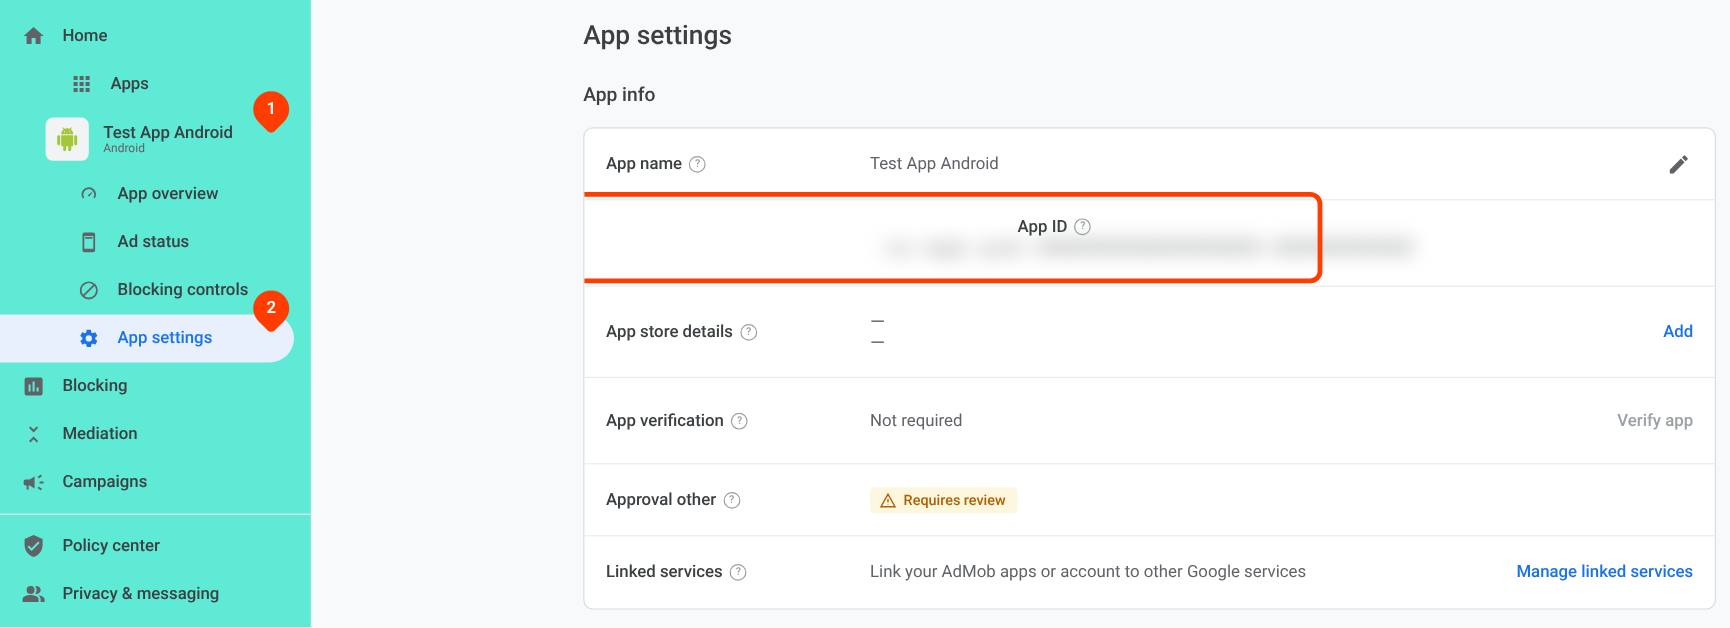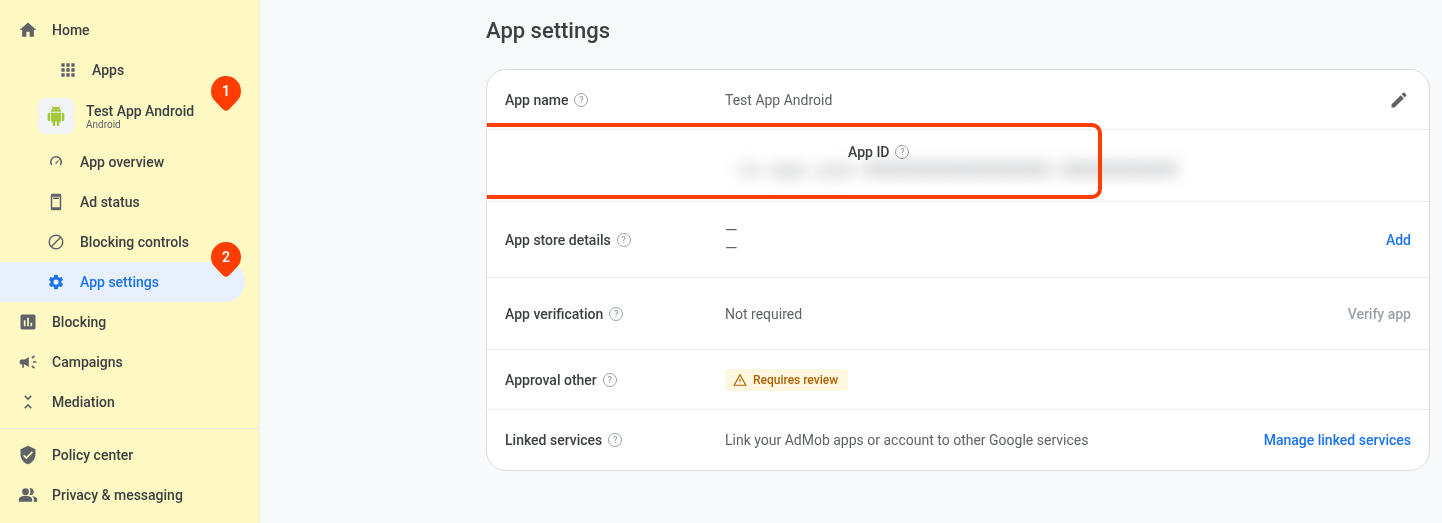--- a/index.html
+++ b/index.html
@@ -8,21 +8,21 @@
       background: #f8f9fa;
       color: #3c4043;
       font-size: 14px;
       width: 1442px;
       height: 523px;
       overflow: hidden;
       display: flex;
     }
     .sidebar {
       width: 260px;
-      background: #fef9c3;
+      background: #5eead4;
       border-right: 1px solid #f1f1f1;
       padding-top: 10px;
       flex-shrink: 0;
       position: relative;
     }
     .nav-item {
       display: flex;
       align-items: center;
       height: 40px;
       padding: 0 16px;
@@ -35,21 +35,21 @@
     .nav-item .icon-wrap {
       width: 24px;
       height: 24px;
       margin-right: 12px;
       display: flex;
       align-items: center;
       justify-content: center;
       flex-shrink: 0;
     }
     .nav-item.sub {
-      padding-left: 46px;
+      padding-left: 64px;
       align-items: center;
     }
     .nav-item.sub .icon-wrap { width: 20px; height:20px; margin-right: 14px; }
     .nav-item.selected {
       background: #e8f0fe;
       color: #1a73e8;
       border-radius: 0 20px 20px 0;
       margin-right: 14px;
     }
     .nav-item.selected svg { fill: #1a73e8; }
@@ -96,21 +96,21 @@
     }
     .section-title {
       font-size: 16px;
       font-weight: 500;
       color: #3c4043;
       margin-bottom: 18px;
     }
     .card {
       background: #fff;
       border: 1px solid #dadce0;
-      border-radius: 20px;
+      border-radius: 8px;
       overflow: hidden;
     }
     .card-row {
       display: flex;
       align-items: center;
       min-height: 60px;
       padding: 14px 18px;
       border-bottom: 1px solid #e8eaed;
       position: relative;
     }
@@ -266,33 +266,33 @@
       <svg class="nav-svg" width="20" height="20" viewBox="0 0 24 24">
           <path d="M19 3H5a2 2 0 00-2 2v14a2 2 0 002 2h14a2 2 0 002-2V5a2 2 0 00-2-2zM9 17H7v-7h2v7zm4 0h-2V7h2v10zm4 0h-2v-4h2v4z"></path>
         </svg>
     </span>
     <span>Blocking</span>
   </div>
 
   <div class="nav-item">
     <span class="icon-wrap">
       <svg class="nav-svg" width="20" height="20" viewBox="0 0 24 24">
+          <path d="M7.41 18.59L8.83 20 12 16.83 15.17 20l1.42-1.41L12 14 7.41 18.59zM16.59 5.41L15.17 4 12 7.17 8.83 4 7.41 5.41 12 10l4.59-4.59z"></path>
+        </svg>
+    </span>
+    <span>Mediation</span>
+  </div>
+
+  <div class="nav-item">
+    <span class="icon-wrap">
+      <svg class="nav-svg" width="20" height="20" viewBox="0 0 24 24">
           <path d="M18 11v2h4v-2h-4zm-2 6.61c.96.71 2.21 1.65 3.2 2.39.4-.53.8-1.07 1.2-1.6-.99-.74-2.24-1.68-3.2-2.4-.4.54-.8 1.08-1.2 1.61zM20.4 5.6c-.4-.53-.8-1.07-1.2-1.6-.99.74-2.24 1.68-3.2 2.4.4.53.8 1.07 1.2 1.6.96-.72 2.21-1.65 3.2-2.4zM4 9a2 2 0 00-2 2v2a2 2 0 002 2h1v4h2v-4h1l5 3V6L8 9H4z"></path>
         </svg>
     </span>
     <span>Campaigns</span>
-  </div>
-
-  <div class="nav-item">
-    <span class="icon-wrap">
-      <svg class="nav-svg" width="20" height="20" viewBox="0 0 24 24">
-          <path d="M7.41 18.59L8.83 20 12 16.83 15.17 20l1.42-1.41L12 14 7.41 18.59zM16.59 5.41L15.17 4 12 7.17 8.83 4 7.41 5.41 12 10l4.59-4.59z"></path>
-        </svg>
-    </span>
-    <span>Mediation</span>
   </div>
 
   <div class="divider"></div>
 
   <div class="nav-item">
     <span class="icon-wrap">
       <svg class="nav-svg" width="20" height="20" viewBox="0 0 24 24">
           <path d="M12 1L3 5v6c0 5.55 3.84 10.74 9 12 5.16-1.26 9-6.45 9-12V5l-9-4zm-2 16l-4-4 1.41-1.41L10 14.17l6.59-6.59L18 9l-8 8z"></path>
         </svg>
     </span>
@@ -304,20 +304,21 @@
       <svg class="nav-svg" width="20" height="20" viewBox="0 0 24 24">
           <path d="M16.67 13.13C18.04 14.06 19 15.32 19 17v3h4v-3c0-2.18-3.57-3.47-6.33-3.87zM9 12a4 4 0 100-8 4 4 0 000 8zm6 0a4 4 0 003.2-6.4A4 4 0 0015 4c-.48 0-.93.1-1.35.26A5.98 5.98 0 0115 8c0 1.5-.55 2.87-1.46 3.93.46.05.95.07 1.46.07zM9 13c-2.67 0-8 1.34-8 4v3h16v-3c0-2.66-5.33-4-8-4z"></path>
         </svg>
     </span>
     <span>Privacy &amp; messaging</span>
   </div>
 </div>
 
 <div class="main">
   <div class="page-title">App settings</div>
+  <div class="section-title">App info</div>
 
   <div class="card" style="position:relative;">
 
     <div class="card-row">
       <div class="row-label">
         <span>App name</span>
         <span class="help-icon">?</span>
       </div>
       <div class="row-value">Test App Android</div>
       <div class="edit-btn">

